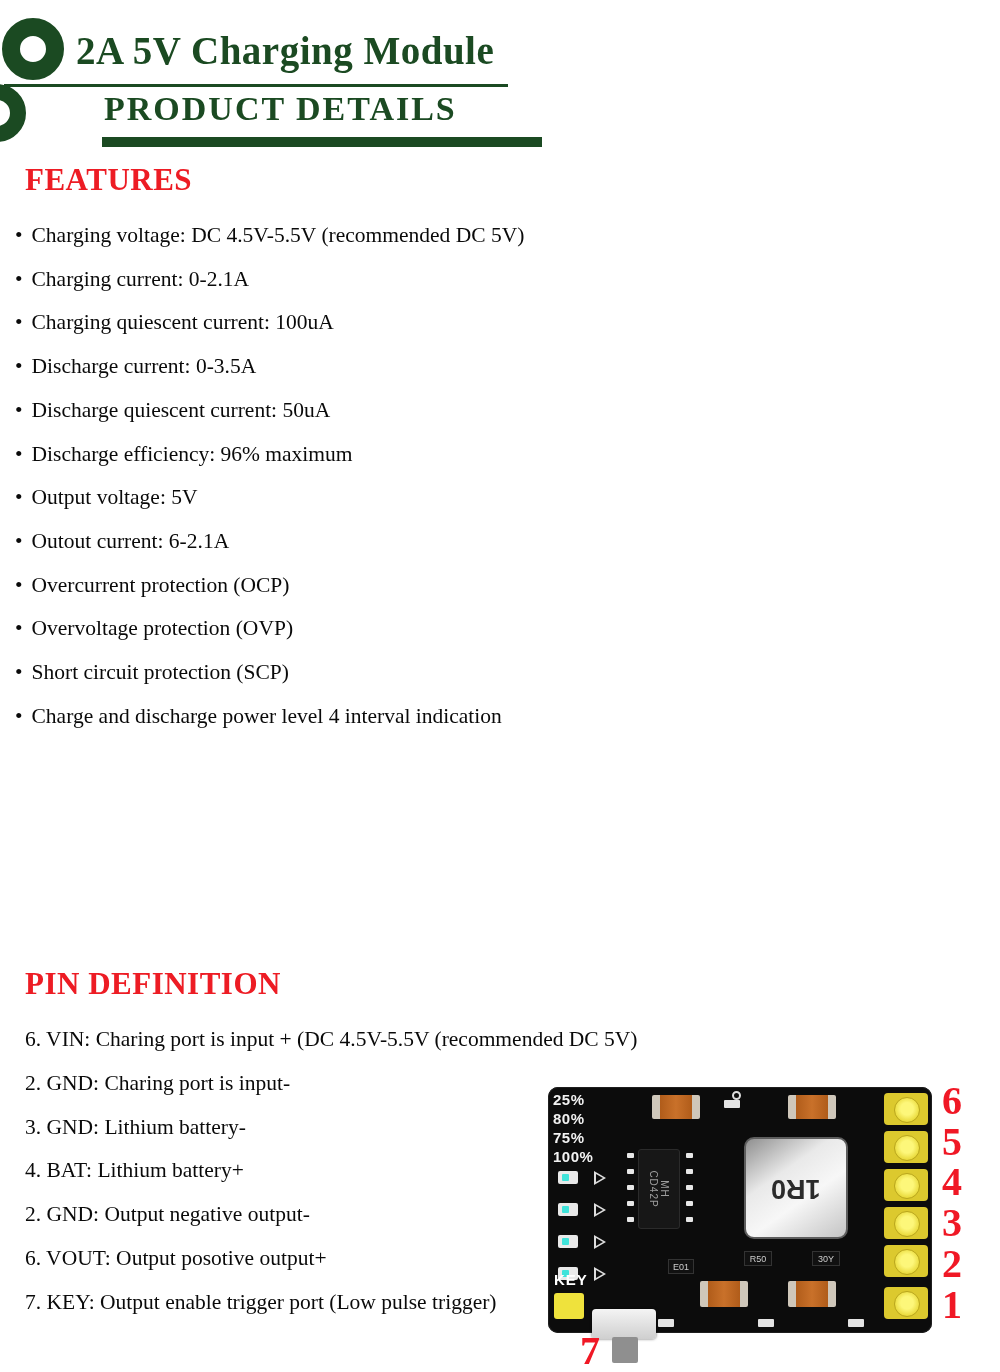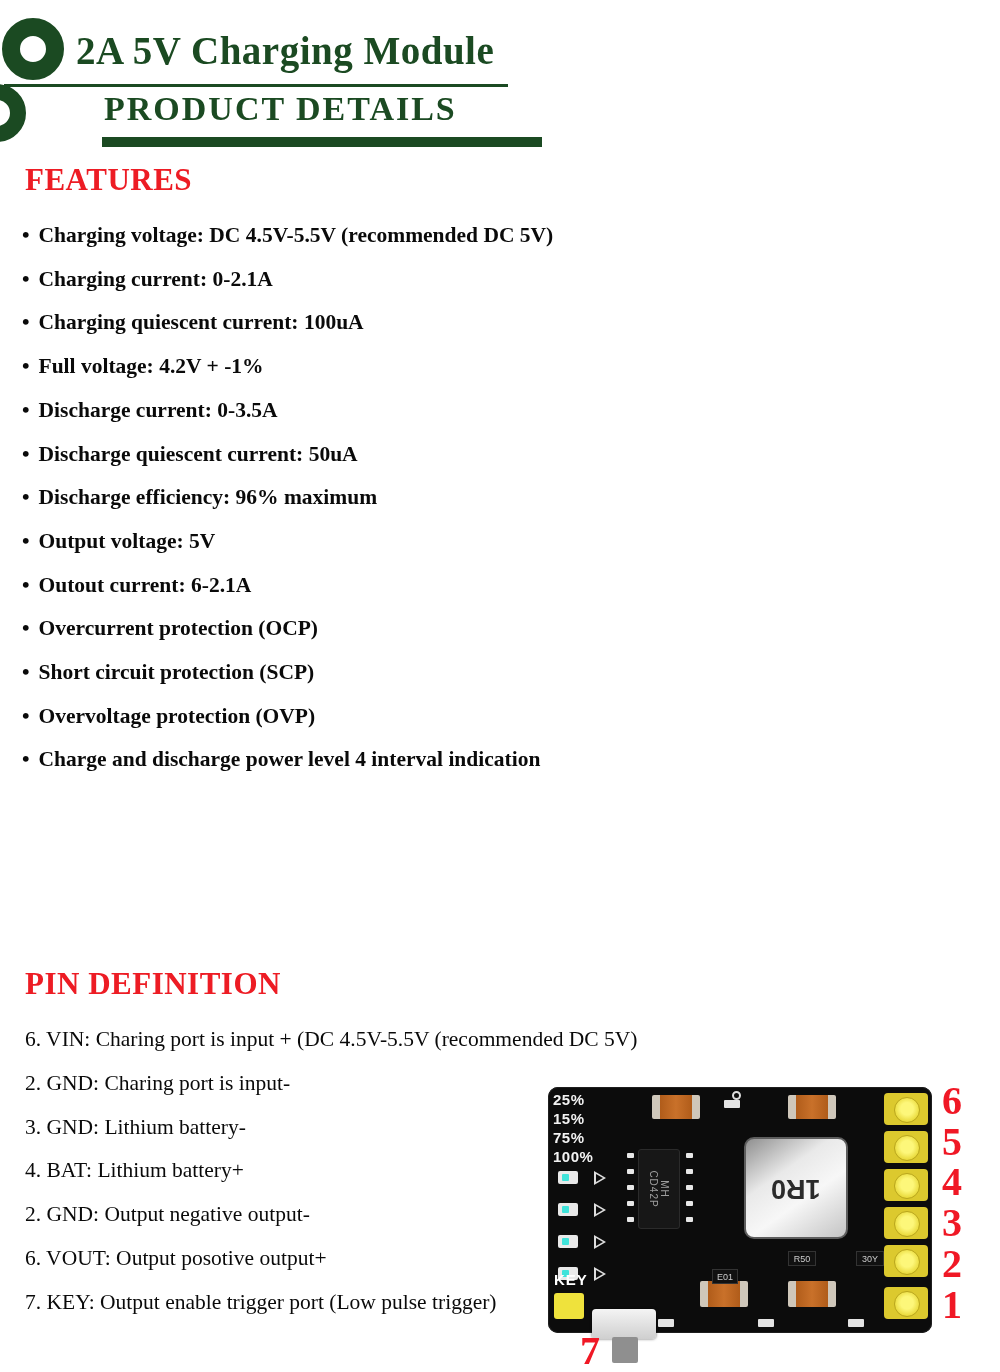--- a/index.html
+++ b/index.html
@@ -22,21 +22,21 @@
                   color:#1b4a22; letter-spacing:2px; white-space:nowrap; }
   .banner-bar { position:absolute; left:102px; top:137px; width:440px; height:10px; background:#1b4a22; }
 
   
   .red-heading { position:absolute; left:25px; font-size:31px; font-weight:bold;
                  color:#ed1c24; letter-spacing:0.5px; }
   .features-heading { top:162px; }
   .pins-heading { top:966px; }
 
   
-  .features-list { position:absolute; left:22px; top:214px; width:935px; list-style:none;font-weight:bold; }
+  .features-list { position:absolute; left:15px; top:214px; width:935px; list-style:none; }
   .features-list li { font-size:21.5px; line-height:43.7px; }
   .features-list li::before { content:"•"; margin-right:9px; }
   .features-list li { max-width:900px; }
 
   .pins-list { position:absolute; left:25px; top:1018px; width:935px; list-style:none; }
   .pins-list li { font-size:21.5px; line-height:43.8px; }
   .pins-list li:last-child { max-width:485px; }
 
   
   .pcb-figure { position:absolute; left:548px; top:1087px; width:452px; height:285px; }
@@ -85,21 +85,21 @@
         border:1px solid #2b2b2b; border-radius:3px; display:flex; align-items:center; justify-content:center; }
   .ic span { transform:rotate(90deg); width:46px; text-align:center; line-height:11px;
              font-family:"Liberation Sans",sans-serif; font-size:10px; color:#9d9d9d; letter-spacing:1px; }
   .icdot { position:absolute; width:7px; height:5px; background:#e7e7e7; border-radius:1px; }
 
   .cap { position:absolute; border-radius:2px;
          background:linear-gradient(90deg,#cfc7ba 0 8px,#b05c1a 8px,#c9712a 50%,#b05c1a calc(100% - 8px),#cfc7ba calc(100% - 8px)); }
   .wdot { position:absolute; width:16px; height:8px; background:#e4e4e4; border-radius:1px; }
   .chip { position:absolute; background:#111111; color:#cccccc; border:1px solid #333333;
           font-family:"Liberation Sans",sans-serif; font-size:9px;
-          display:flex; align-items:center; justify-content:center;margin-left:44px; }
+          display:flex; align-items:center; justify-content:center; }
   .silk-ring { position:absolute; left:184px; top:4px; width:9px; height:9px;
                border:2px solid #dddddd; border-radius:50%; }
 </style>
 </head>
 <body>
 
 <header>
   <div class="logo">
     <div class="ring1"></div>
     <div class="ring2"></div>
@@ -108,49 +108,48 @@
   <div class="title-rule"></div>
   <h2 class="banner-title">PRODUCT DETAILS</h2>
   <div class="banner-bar"></div>
 </header>
 
 <h3 class="red-heading features-heading">FEATURES</h3>
 <ul class="features-list">
     <li class="feature-item">Charging voltage: DC 4.5V-5.5V (recommended DC 5V)</li>
     <li class="feature-item">Charging current: 0-2.1A</li>
     <li class="feature-item">Charging quiescent current: 100uA</li>
-    <li class="feature-item">Full voltage: 4.2V + -1%</li>
     <li class="feature-item">Discharge current: 0-3.5A</li>
     <li class="feature-item">Discharge quiescent current: 50uA</li>
     <li class="feature-item">Discharge efficiency: 96% maximum</li>
     <li class="feature-item">Output voltage: 5V</li>
     <li class="feature-item">Outout current: 6-2.1A</li>
     <li class="feature-item">Overcurrent protection (OCP)</li>
+    <li class="feature-item">Overvoltage protection (OVP)</li>
     <li class="feature-item">Short circuit protection (SCP)</li>
-    <li class="feature-item">Overvoltage protection (OVP)</li>
     <li class="feature-item">Charge and discharge power level 4 interval indication</li>
   </ul>
 
 <h3 class="red-heading pins-heading">PIN DEFINITION</h3>
 <ul class="pins-list">
     <li class="pin-item">6. VIN: Charing port is input + (DC 4.5V-5.5V (recommended DC 5V)</li>
     <li class="pin-item">2. GND: Charing port is input-</li>
     <li class="pin-item">3. GND: Lithium battery-</li>
     <li class="pin-item">4. BAT: Lithium battery+</li>
     <li class="pin-item">2. GND: Output negative output-</li>
     <li class="pin-item">6. VOUT: Output posotive output+</li>
     <li class="pin-item">7. KEY: Output enable trigger port (Low pulse trigger)</li>
   </ul>
 
 <figure class="pcb-figure">
   <div class="pcb">
 
     <div class="pct-labels">
         <div class="pct">25%</div>
-        <div class="pct">15%</div>
+        <div class="pct">80%</div>
         <div class="pct">75%</div>
         <div class="pct">100%</div>
       </div>
 
     <div class="led" style="top:84px"></div>
     <div class="led" style="top:116px"></div>
     <div class="led" style="top:148px"></div>
     <div class="led" style="top:180px"></div>
 
     <div class="tri" style="top:84px"></div>
@@ -193,21 +192,21 @@
     <div class="cap" style="left:240px;top:8px;width:48px;height:24px"></div>
     <div class="cap" style="left:152px;top:194px;width:48px;height:26px"></div>
     <div class="cap" style="left:240px;top:194px;width:48px;height:26px"></div>
 
     <div class="wdot" style="left:176px;top:13px"></div>
     <div class="wdot" style="left:110px;top:232px"></div>
     <div class="wdot" style="left:210px;top:232px"></div>
     <div class="wdot" style="left:300px;top:232px"></div>
     <div class="silk-ring"></div>
 
-    <div class="chip" style="left:120px;top:182px;width:26px;height:15px">E01</div>
+    <div class="chip" style="left:120px;top:172px;width:26px;height:15px">E01</div>
     <div class="chip" style="left:196px;top:164px;width:28px;height:15px">R50</div>
     <div class="chip" style="left:264px;top:164px;width:28px;height:15px">30Y</div>
   </div>
 
   <div class="callouts">
       <div class="callout">6</div>
       <div class="callout">5</div>
       <div class="callout">4</div>
       <div class="callout">3</div>
       <div class="callout">2</div>

